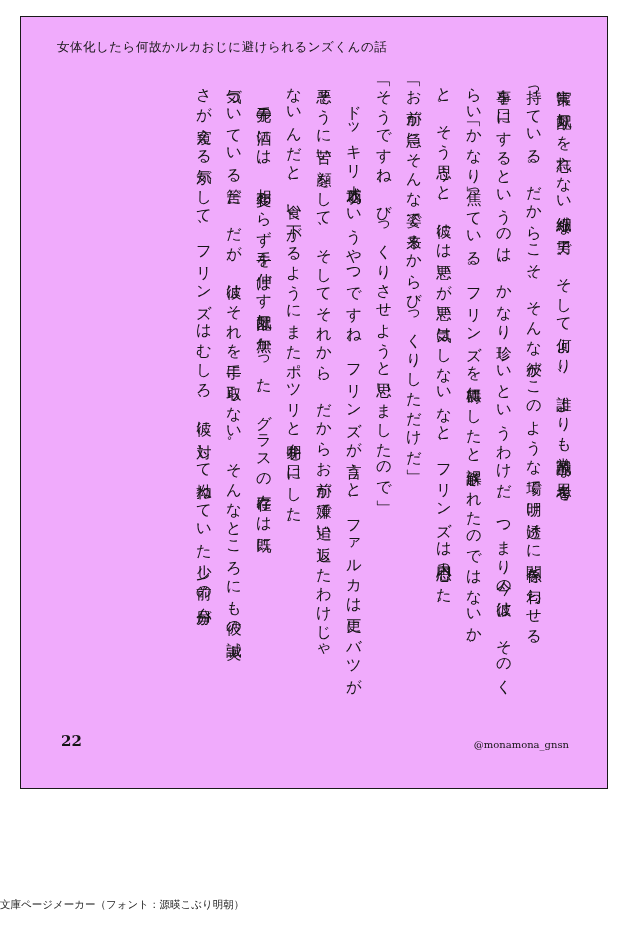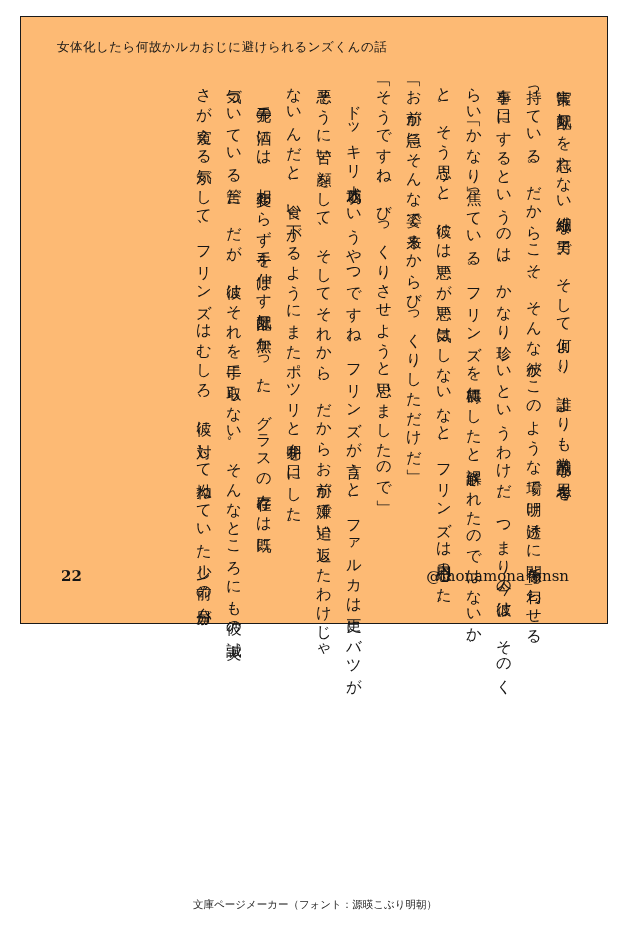--- a/index.html
+++ b/index.html
@@ -14,24 +14,24 @@
     color: #111111;
     position: relative;
     overflow: hidden;
   }
 
   .page {
     position: absolute;
     left: 20px;
     top: 16px;
     width: 588px;
-    height: 608px;
+    height: 773px;
     border: 1px solid #1a1a1a;
     box-sizing: border-box;
-    background: #fdba74;
+    background: #f0abfc;
   }
 
   .page-inner {
     position: absolute;
     left: 36px;
     top: 22px;
     right: 36px;
     bottom: 22px;
   }
 
@@ -88,30 +88,30 @@
     font-family: "DejaVu Serif", serif;
     font-size: 15px;
     color: #151515;
     font-weight: bold;
   }
   .handle {
     position: absolute;
     right: 2px;
     bottom: 0;
     font-family: "DejaVu Serif", serif;
-    font-size: 15px;
+    font-size: 10px;
     color: #151515;
   }
 
   .caption {
     position: absolute;
     left: 0;
     right: 0;
     top: 898px;
-    text-align: center;
+    text-align: left;
     font-family: "DejaVu Sans", sans-serif;
     font-size: 10.5px;
     color: #222222;
   }
 </style>
 </head>
 <body>
 
 <div class="page">
   <div class="page-inner">

